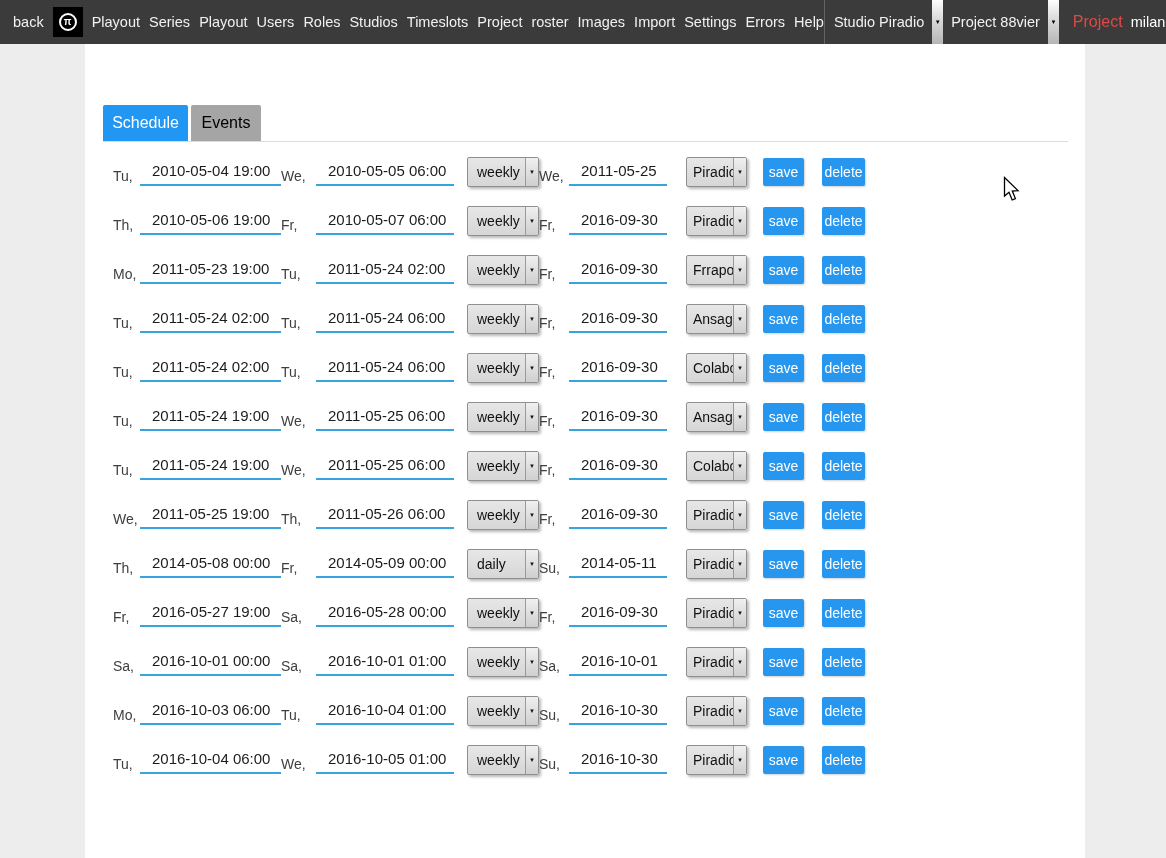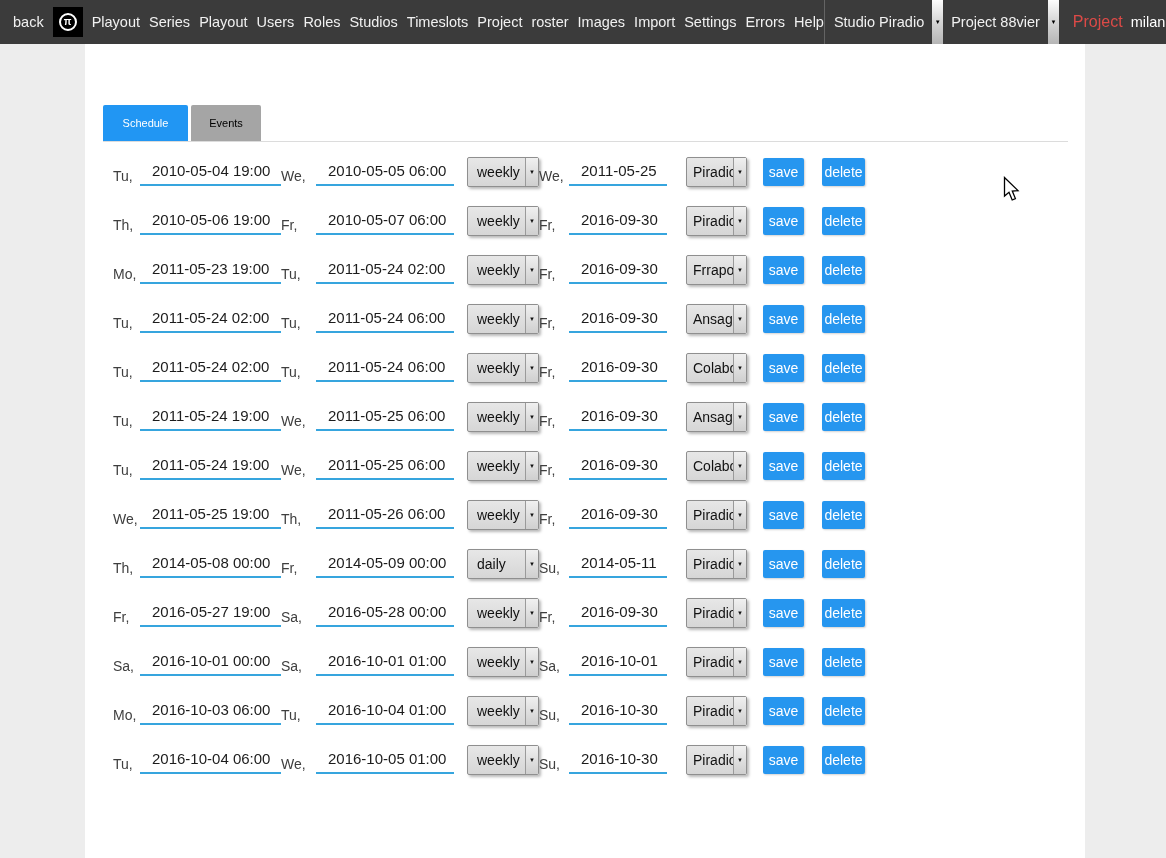--- a/index.html
+++ b/index.html
@@ -46,21 +46,21 @@
     padding:33px 0 0 28px;
   }
   .page-title { margin:0; font-size:20px; font-weight:400; color:#757575; line-height:22px; }
 
   .tabs-area {
     margin-left:-10px; margin-top:28px; width:965px;
     border-bottom:1px solid #dcdcdc; display:flex; gap:3px;
   }
   .tab {
     height:36px; display:flex; align-items:center; justify-content:center;
-    font-size:11px; border-radius:2px 2px 0 0; cursor:pointer;
+    font-size:16px; border-radius:2px 2px 0 0; cursor:pointer;
   }
   .tab.active   { width:85px; background:#2196f3; color:#fff; }
   .tab.inactive { width:70px; background:#a5a5a5; color:#000000; }
 
   
   .thead { display:flex; margin-top:29px; font-size:14px; color:#3c3c3c; height:18px; }
   .th-sp1 { width:27px; } .th-start { width:141px; text-align:center; }
   .th-sp2 { width:35px; } .th-end   { width:138px; text-align:center; }
   .th-sp3 { width:13px; } .th-interval { width:102px; }
   .th-last { width:98px; position:relative; left:-4px; }

